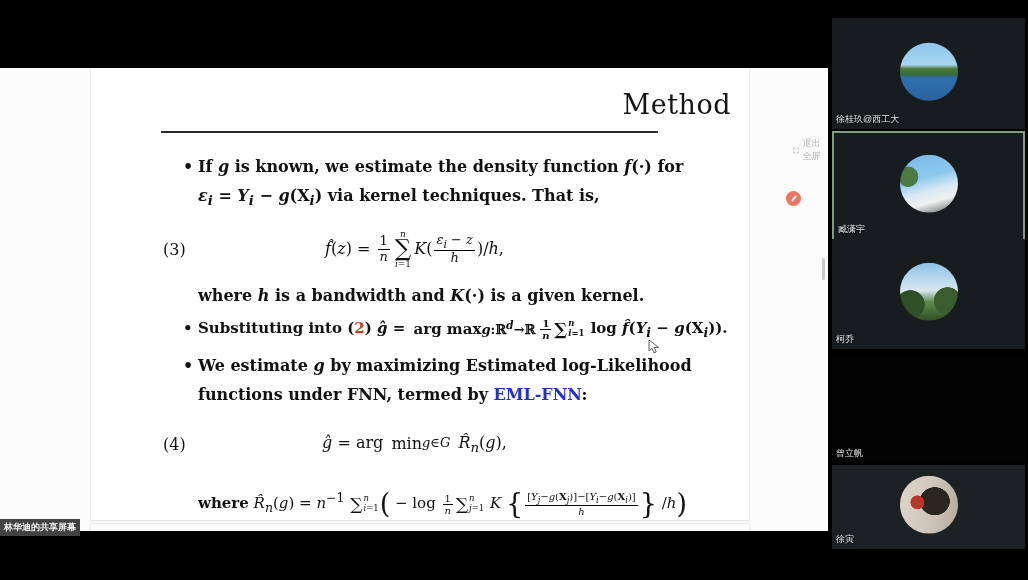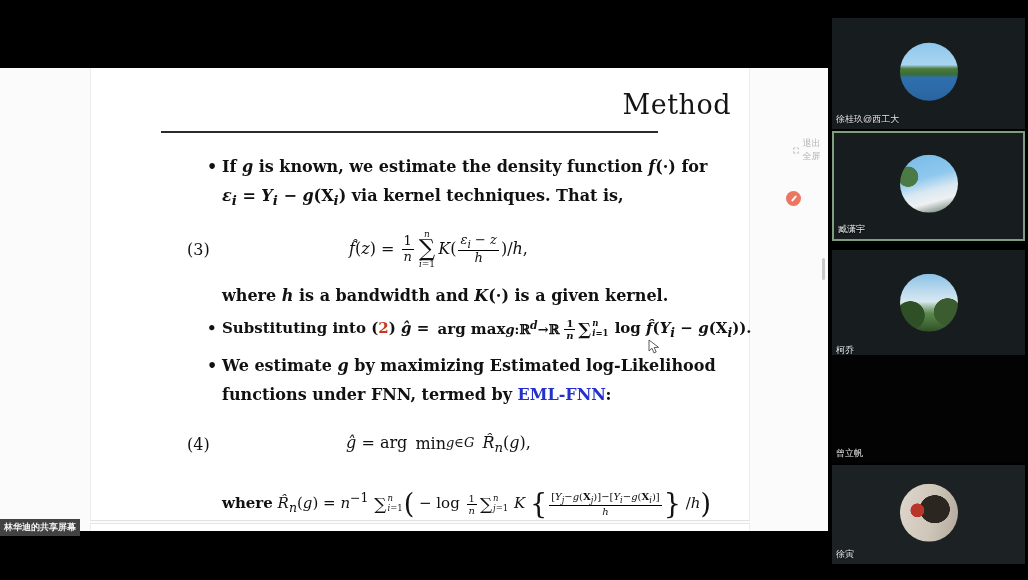--- a/index.html
+++ b/index.html
@@ -12,21 +12,21 @@
   .slide-page{
     position:absolute;left:90px;top:0;width:660px;height:453px;background:#fff;
     border-left:1px solid #ececec;border-right:1px solid #ececec;border-bottom:1px solid #e2e2e2;
     box-sizing:border-box;
   }
   .next-page{position:absolute;left:90px;top:455px;width:660px;height:8px;background:#fff;
     border-top:1px solid #e6e6e6;border-left:1px solid #ececec;border-right:1px solid #ececec;box-sizing:border-box;}
   .slide-inner{padding:21px 18px 0 70px;font-family:"DejaVu Serif","Liberation Serif",serif;color:#111;}
   .slide-title{font-size:27px;letter-spacing:.5px;color:#141414;text-align:right;}
   .title-rule{width:497px;height:2px;background:#2b2b2b;margin-top:11px;}
-  .slide-body{margin-top:19px;width:505px;font-size:16px;font-weight:bold;margin-left:24px;}
+  .slide-body{margin-top:19px;width:505px;font-size:16px;font-weight:bold;}
   .line{line-height:29px;white-space:nowrap;}
   .bullet-line{padding-left:22px;}
   .cont-line{padding-left:37px;}
   .bullet{display:inline-block;width:15px;font-weight:bold;}
   .eqrow{display:flex;align-items:center;font-weight:normal;margin:9px 0 7px 0;}
   .eqrow .eqlabel{font-weight:normal;width:60px;padding-left:2px;}
   .eqrow .eqformula{flex:1;text-align:center;padding-right:60px;}
   .eq3row{height:50px;}
   .eq4row{height:44px;margin:13px 0 11px 0;}
   .b2line{font-size:15px;line-height:36px;}
@@ -55,23 +55,23 @@
   .share-label{position:absolute;left:0;top:519px;background:#424242;color:#f2f2f2;
     font-size:9px;padding:2px 4px;white-space:nowrap;font-weight:bold;}
   .cursor{position:absolute;left:648px;top:271px;}
   
   .sidebar{position:absolute;left:828px;top:0;width:200px;height:580px;background:#000;}
   .tile{position:absolute;left:4px;width:193px;background:#171c1e;box-sizing:border-box;cursor:pointer;}
   .tile[data-active="true"]{border:2px solid #7f9e80;}
   .tile[data-avatar="off"]{background:#030303;}
   .t1{top:18px;height:111px;}
   .t2{top:131px;height:110px;}
-  .t3{top:250px;height:110px;}
+  .t3{top:239px;height:110px;}
   .t4{top:355px;height:108px;}
-  .t5{top:465px;height:99px;background:#1c2124;}
+  .t5{top:465px;height:84px;background:#1c2124;}
   .avatar{position:absolute;left:50%;top:50%;transform:translate(-50%,-54%);
     width:58px;height:58px;border-radius:50%;}
   .tile[data-avatar="lake"] .avatar{
     background:linear-gradient(#8ec6ec 0%,#a9d5f0 38%,#4c7a3c 45%,#386e34 54%,#2f6fae 61%,#2a64a0 100%);}
   .tile[data-avatar="mountain"] .avatar{
     background:radial-gradient(circle at 14% 38%,#4c7a44 0 16%,rgba(0,0,0,0) 17%),
       linear-gradient(165deg,#79b9e8 0%,#8ec8ee 40%,#d8e8f2 60%,#eef1f1 76%,#6d7c74 96%);}
   .tile[data-avatar="valley"] .avatar{
     background:radial-gradient(circle at 18% 72%,#2f4f26 0 22%,rgba(0,0,0,0) 23%),
       radial-gradient(circle at 82% 66%,#3a5c2e 0 22%,rgba(0,0,0,0) 23%),

